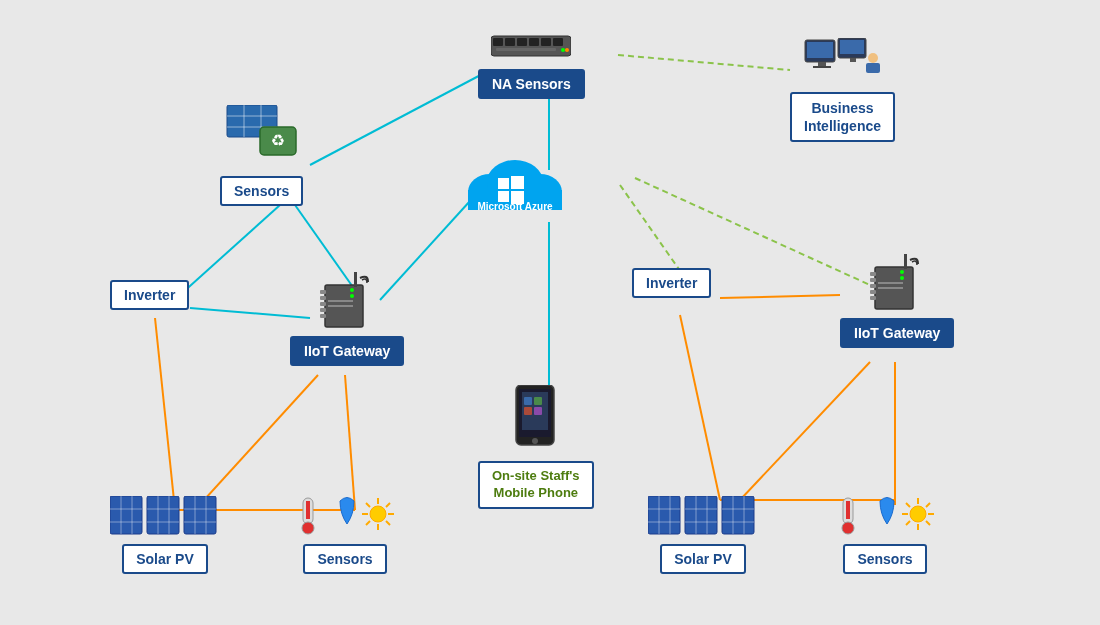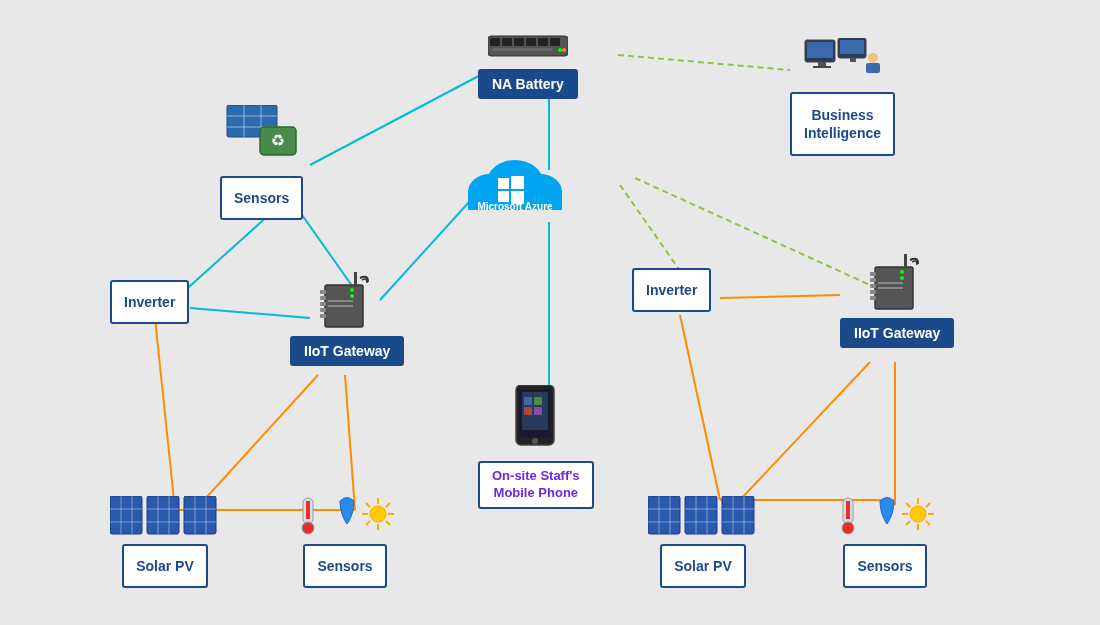--- a/index.html
+++ b/index.html
@@ -26,21 +26,21 @@
     .node {
       position: absolute;
       display: flex;
       flex-direction: column;
       align-items: center;
       text-align: center;
     }
     .label-box {
       border: 2px solid #1a4a8a;
       background: #fff;
-      padding: 12px 12px;
+      padding: 5px 12px;
       border-radius: 3px;
       font-size: 14px;
       font-weight: bold;
       color: #1a4a8a;
       white-space: nowrap;
     }
     .label-box-dark {
       border: 2px solid #1a4a8a;
       background: #1a4a8a;
       padding: 5px 12px;
@@ -50,21 +50,21 @@
       color: #fff;
       white-space: nowrap;
     }
     .label-box-multi {
       border: 2px solid #1a4a8a;
       background: #fff;
       padding: 5px 12px;
       border-radius: 3px;
       font-size: 13px;
       font-weight: bold;
-      color: #6d28d9;
+      color: #4d7c0f;
       line-height: 1.4;
     }
     
     .icon-area {
       margin-bottom: 6px;
       display: flex;
       align-items: center;
       justify-content: center;
     }
   </style>
@@ -123,21 +123,21 @@
         <rect x="14" y="10" width="10" height="8" rx="1" fill="#222"></rect>
         <rect x="26" y="10" width="10" height="8" rx="1" fill="#222"></rect>
         <rect x="38" y="10" width="10" height="8" rx="1" fill="#222"></rect>
         <rect x="50" y="10" width="10" height="8" rx="1" fill="#222"></rect>
         <rect x="62" y="10" width="10" height="8" rx="1" fill="#222"></rect>
         <circle cx="72" cy="22" r="2" fill="#0f0"></circle>
         <circle cx="76" cy="22" r="2" fill="#f80"></circle>
         <rect x="5" y="20" width="60" height="3" rx="1" fill="#666"></rect>
       </svg>
     </div>
-    <div class="label-box-dark">NA Battery</div>
+    <div class="label-box-dark">NA Sensors</div>
   </div>
 
   <div class="node" style="left:790px; top:38px;">
 
     <div class="icon-area">
       <svg width="80" height="48" viewBox="0 0 80 48">
 
         <rect x="2" y="2" width="30" height="22" rx="2" fill="#2a3a5a" stroke="#444" stroke-width="1"></rect>
         <rect x="4" y="4" width="26" height="16" fill="#3a6aaa"></rect>
         <rect x="15" y="24" width="8" height="4" fill="#555"></rect>

